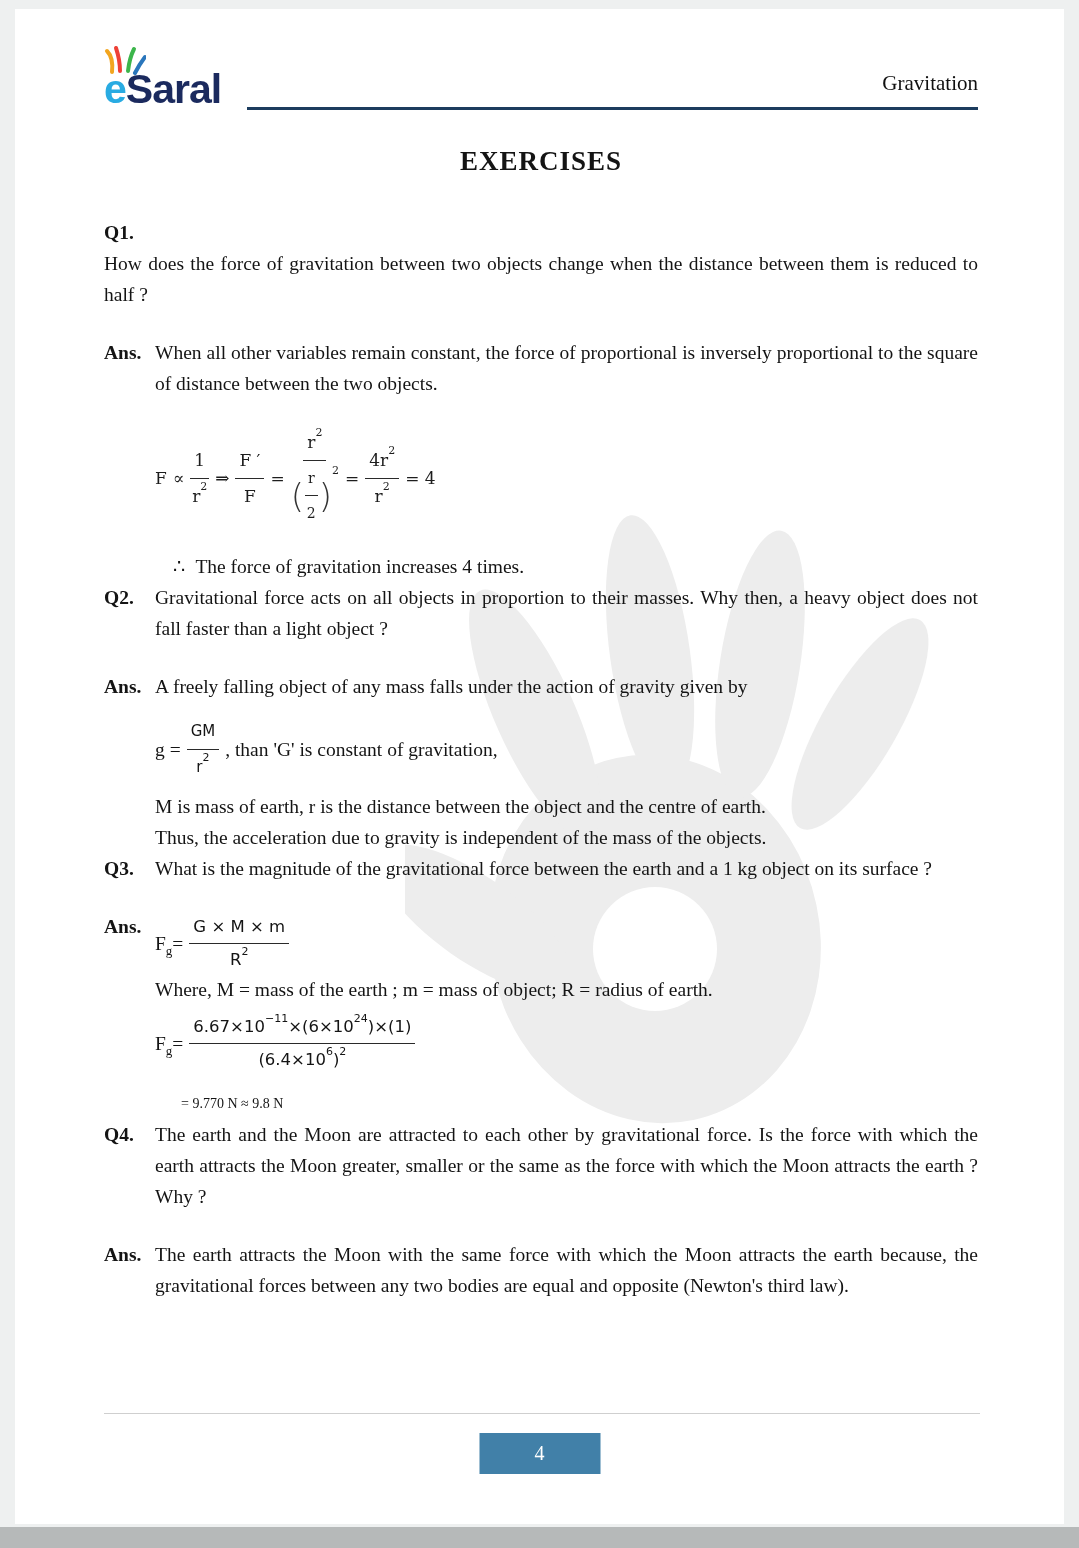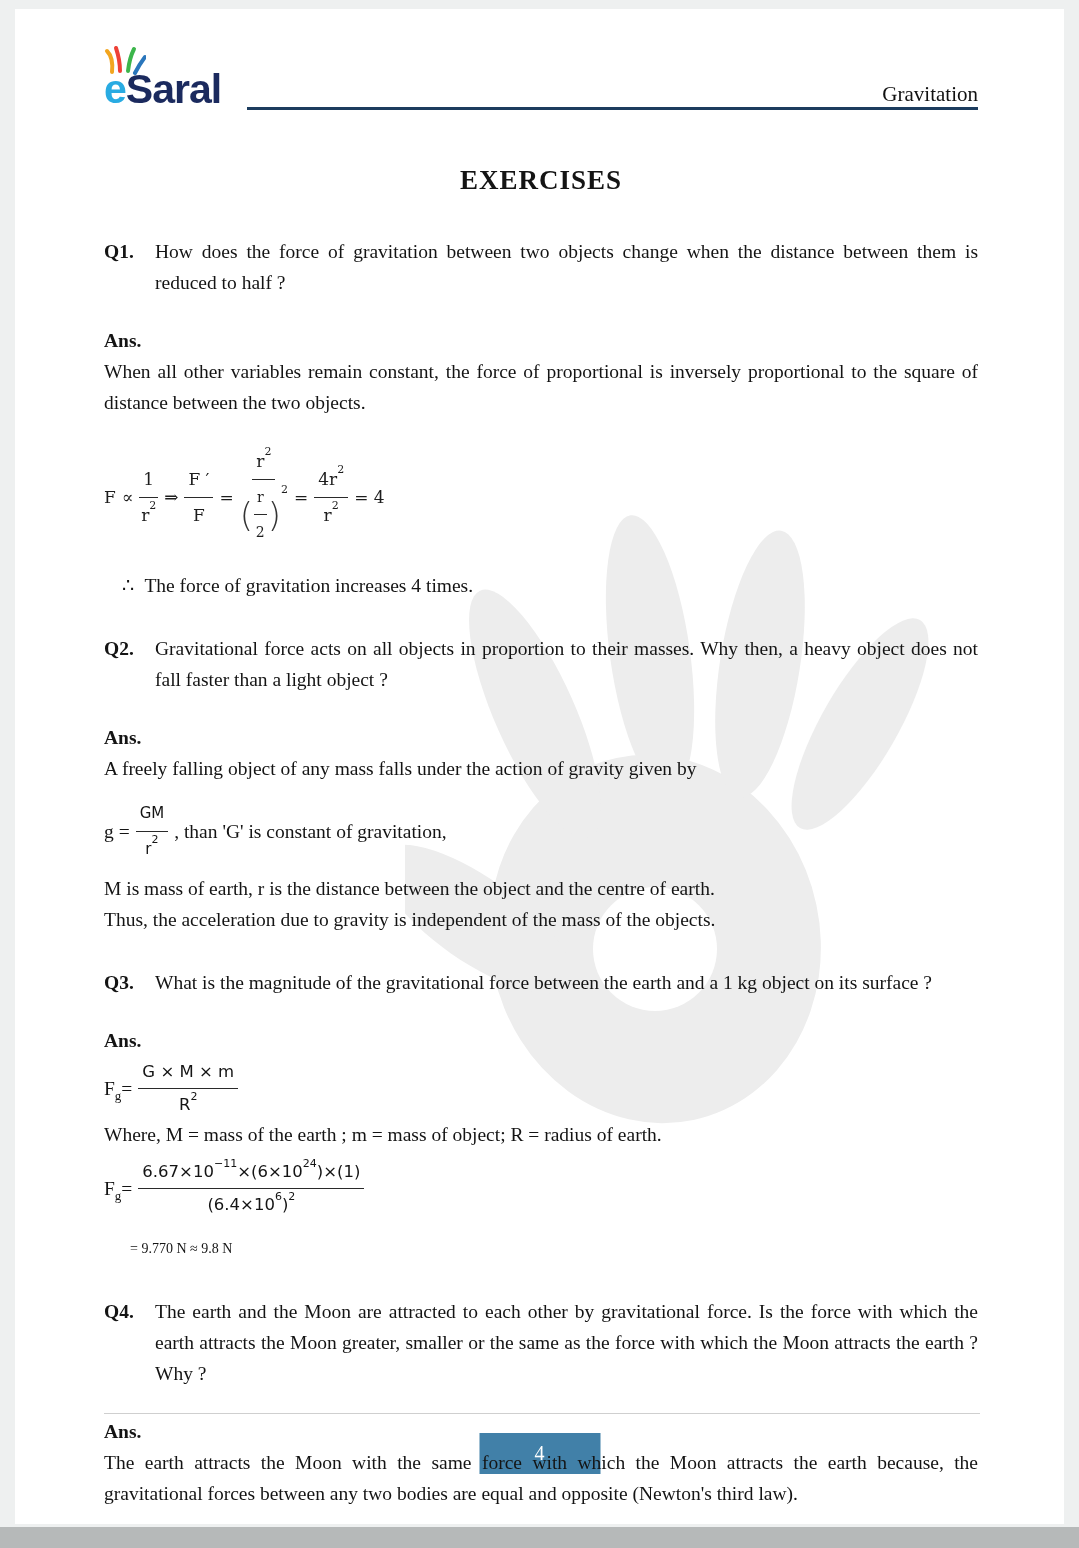--- a/index.html
+++ b/index.html
@@ -28,32 +28,32 @@
   .content { position:relative; z-index:1; padding:46px 86px 0 89px; font-size:19.5px; }
 
   
   .header { display:flex; align-items:flex-end;justify-content:space-between; }
   .logo { position:relative; line-height:1; padding-top:14px; }
   .brand { font-family:"Liberation Sans","DejaVu Sans",sans-serif; font-weight:bold; font-size:41px; letter-spacing:-1px; }
   .brand-e { color:#29abe2; }
   .brand-rest { color:#1b2a5e; }
   .crown { position:absolute; left:0px; top:-10px; width:42px; height:30px; }
   .header-rule { flex:1; margin-left:26px; border-bottom:3px solid #1c3c5e; text-align:right; }
-  .topic { display:inline-block; font-size:21px; color:#111; }
-
-  
-  .page-title { margin-top:55px; text-align:center; font-size:27px; font-weight:bold; letter-spacing:1px; }
+  .topic { display:inline-block; font-size:21px; padding-bottom:11px; color:#111; }
+
+  
+  .page-title { margin-top:36px; text-align:center; font-size:27px; font-weight:bold; letter-spacing:1px; }
 
   
   .qa { display:flex; }
   .qa .qlabel { width:51px; flex-shrink:0; font-weight:bold; line-height:31px; }
   .qa .qbody { flex:1; text-align:justify; line-height:31px; }
-  .mt-q1 { margin-top:40px; }
-  .mt-ans { margin-top:27px;flex-direction:column; }
-  .mt-q { margin-top:32px; }
+  .mt-q1 { margin-top:40px;flex-direction:column; }
+  .mt-ans { margin-top:27px; }
+  .mt-q { }
 
   
   .formula { display:flex; align-items:center; font-family:"DejaVu Serif",serif; font-size:17px; color:#1d1d1d; }
   .formula .gap { width:6px; }
   sup, sub { line-height:1; }
   sup { font-size:11px; }
   sub { font-size:13px; }
   .frac { display:inline-flex; flex-direction:column; align-items:center; margin:0 6px; }
   .fnum { border-bottom:1.4px solid #2a2a2a; padding:0 4px 2px; display:flex; align-items:flex-start; justify-content:center; }
   .fden { padding-top:2px; display:flex; align-items:flex-start; justify-content:center; }

